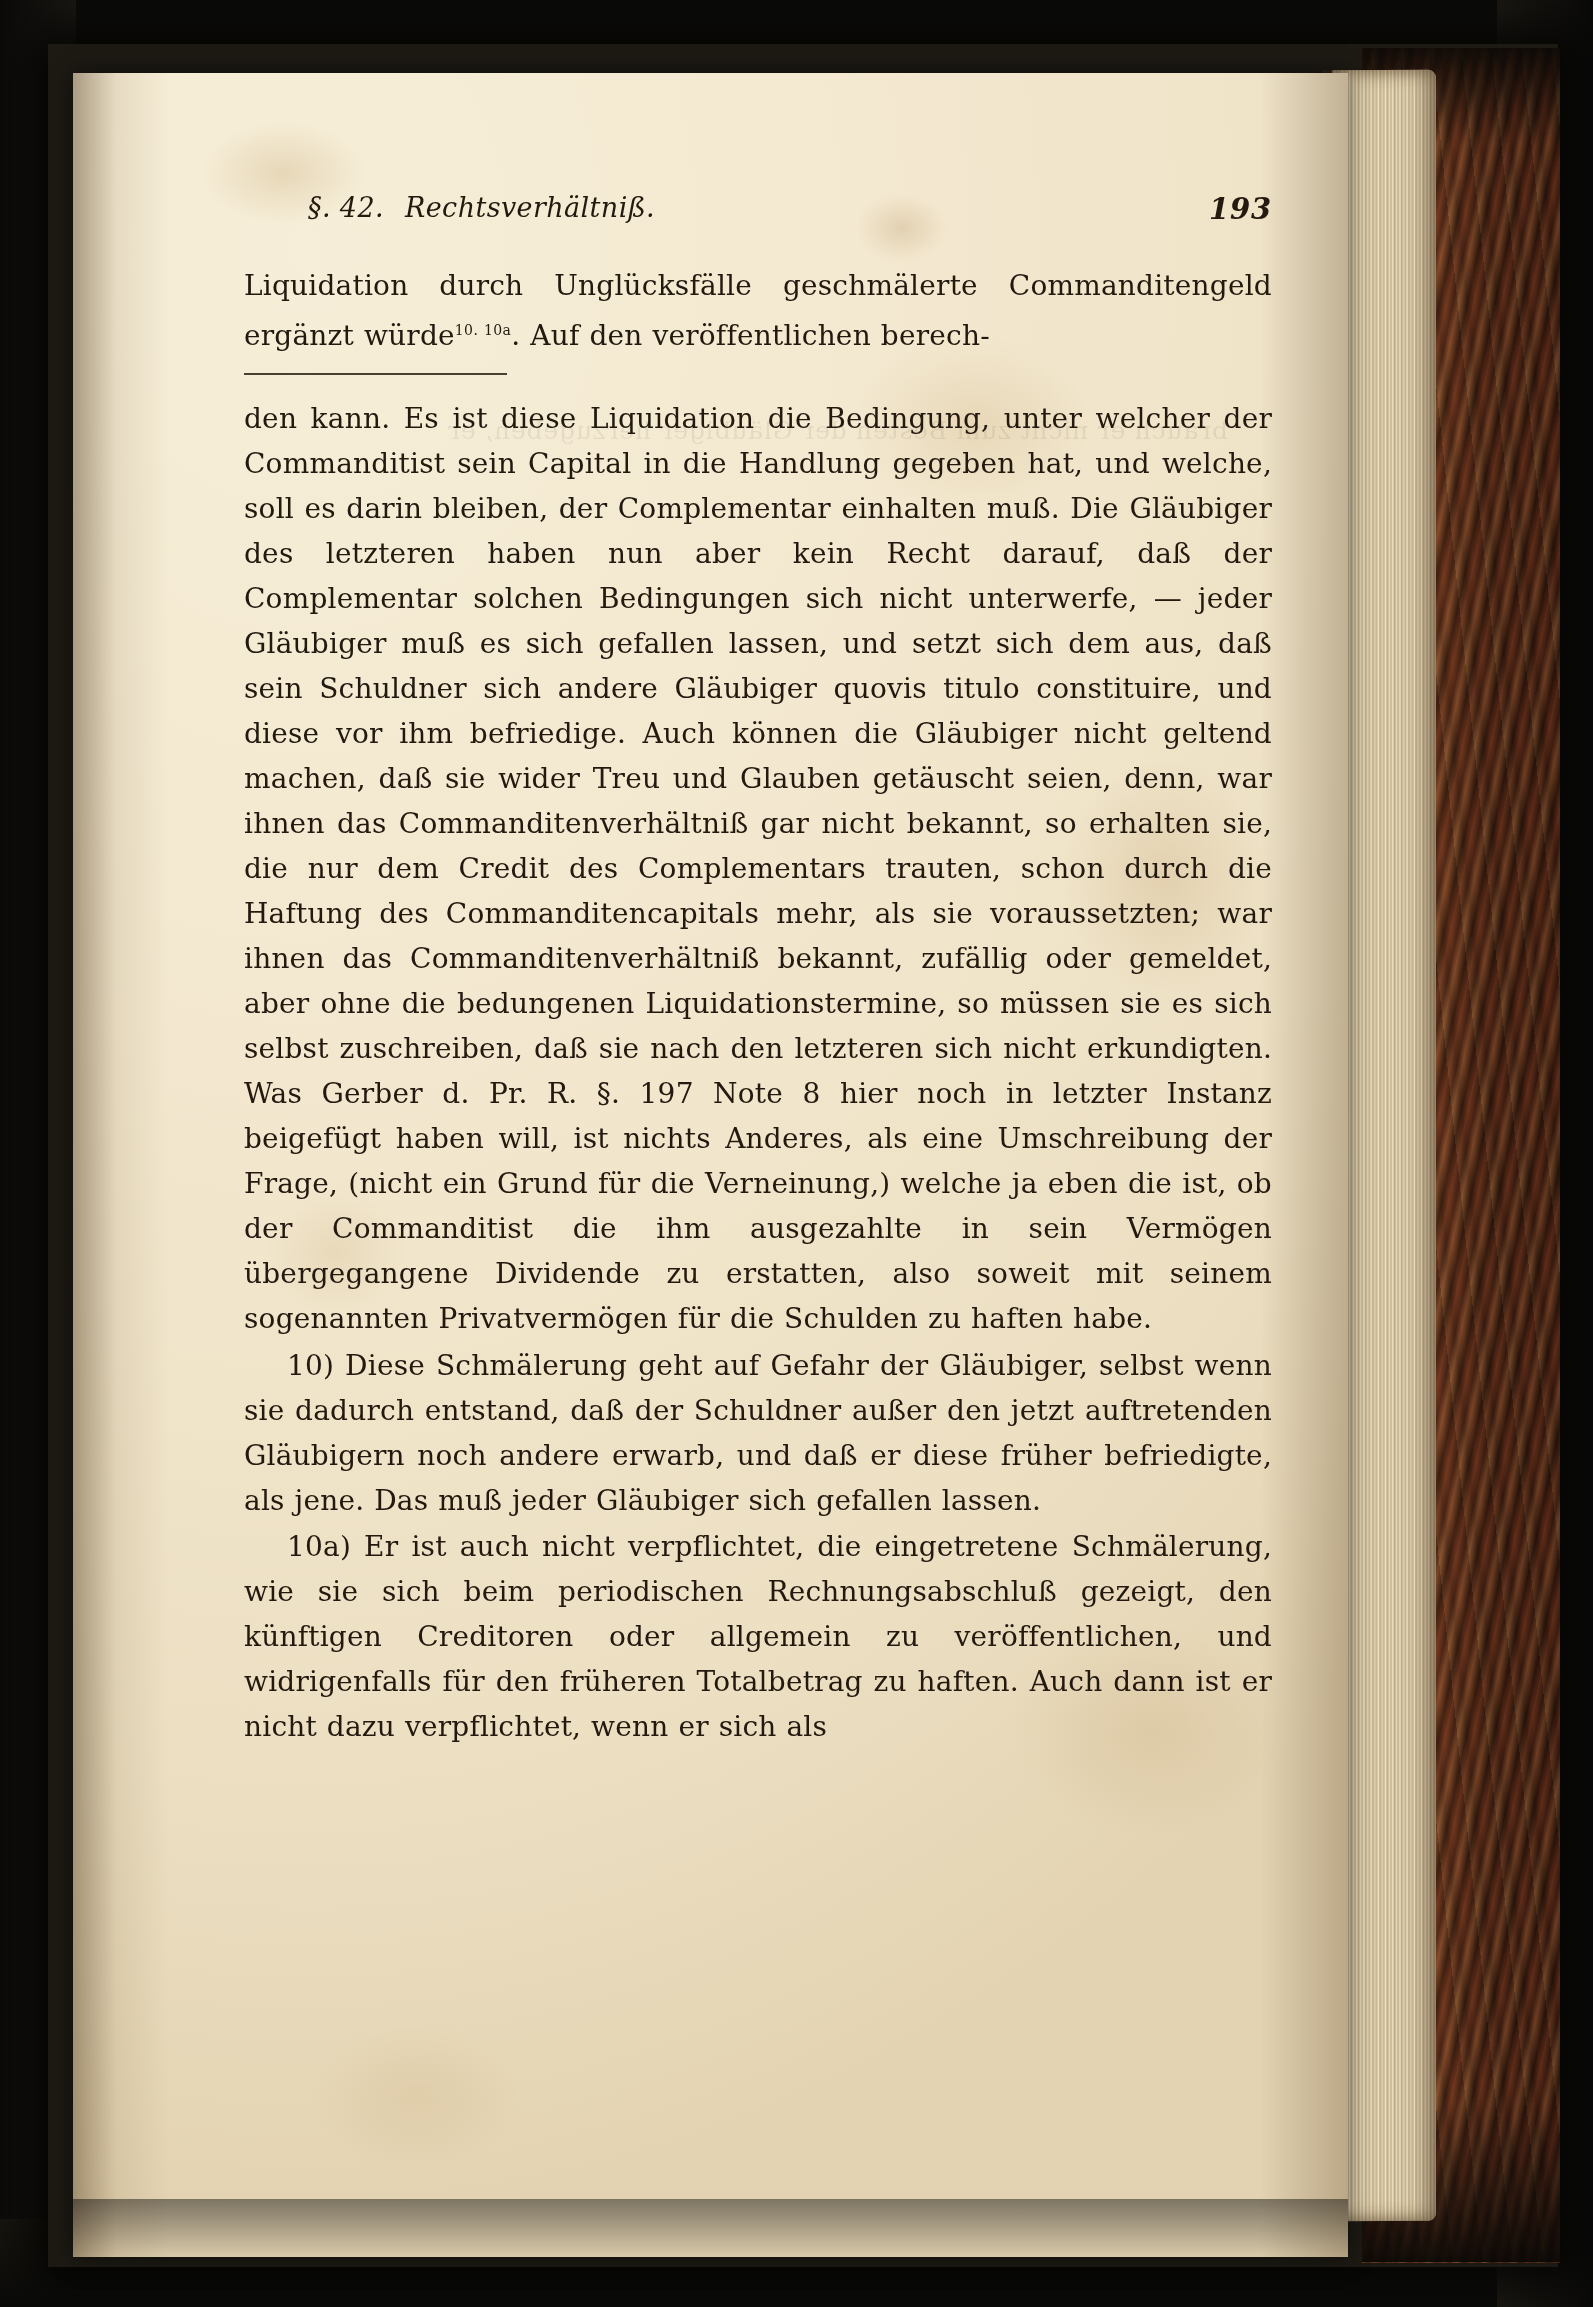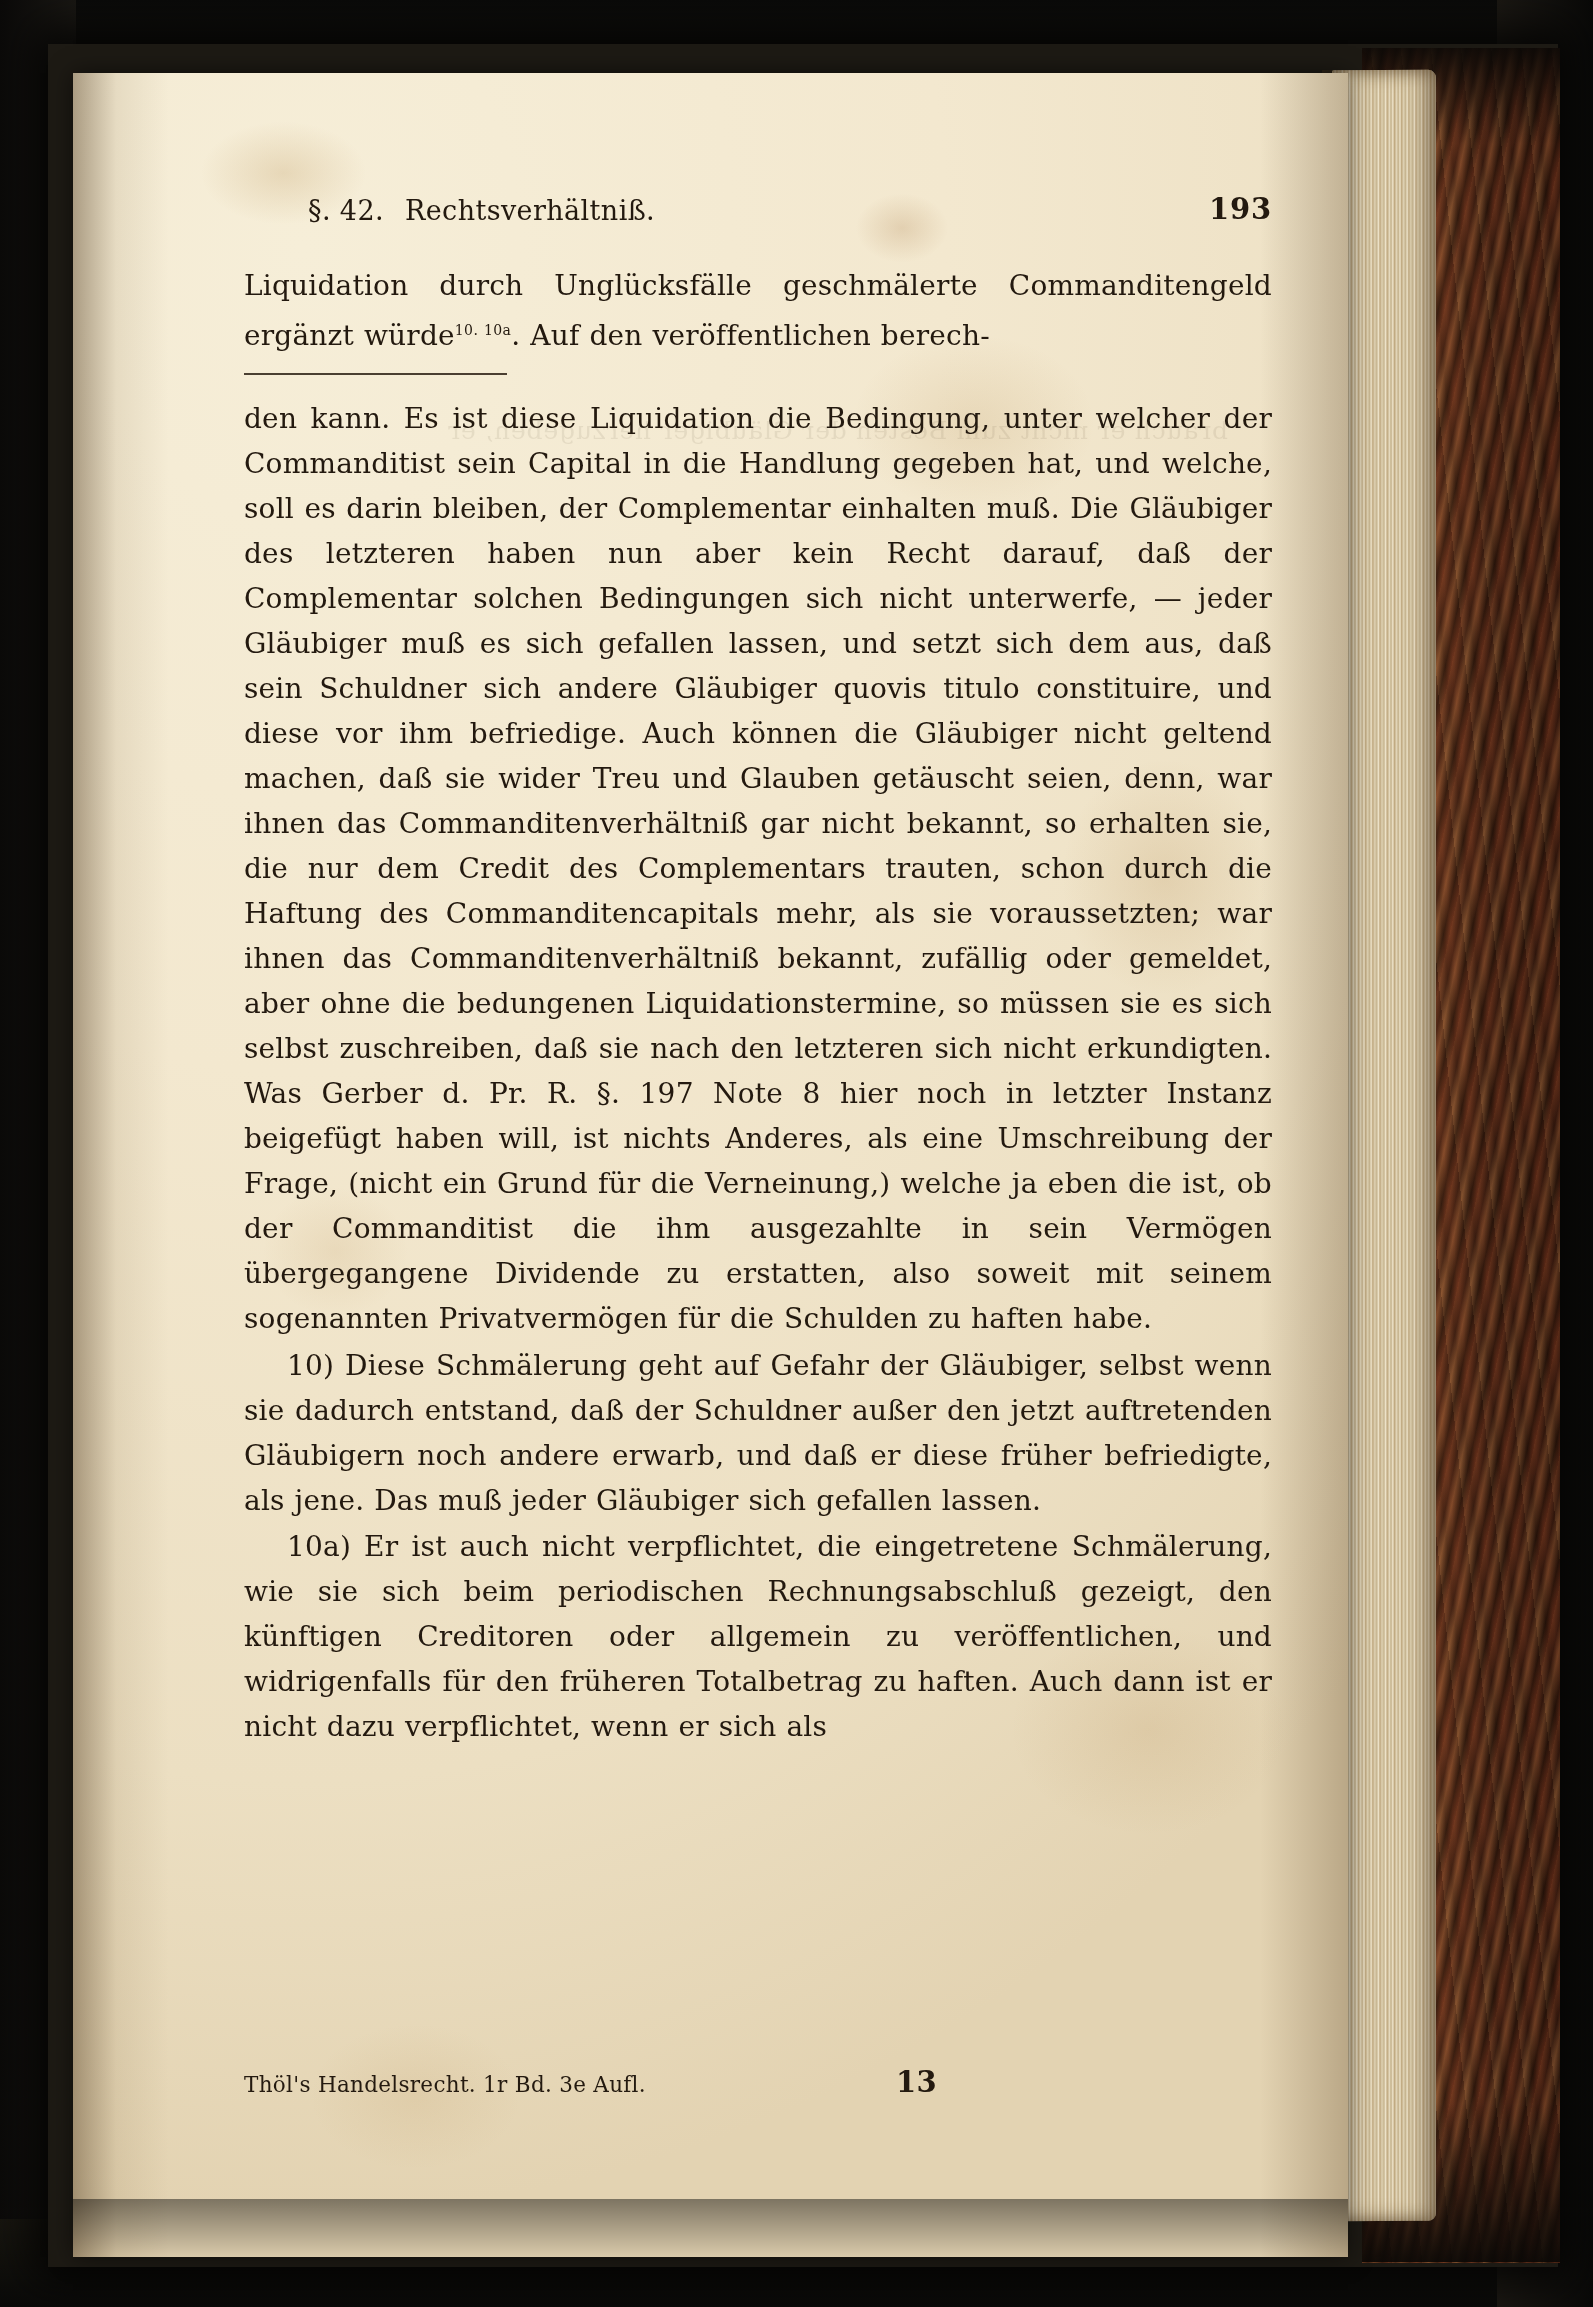--- a/index.html
+++ b/index.html
@@ -171,26 +171,27 @@
   
   .textblock {
     position: absolute;
     left: 171px; top: 119px;
     width: 1028px;
     color: #23190f;
   }
 
   .running-head {
     display: flex;
-    align-items: flex-end;
+    align-items: flex-start;
     justify-content: space-between;
     font-size: 27px;
     letter-spacing: 0.4px;
     margin-bottom: 37px;
     padding-left: 64px;
+    font-style: italic;
   }
   .rh-left { white-space: nowrap; }
   .rh-left .sect { margin-right: 21px; }
   .rh-right { font-family: "DejaVu Serif", serif; font-weight: 700; font-size: 29px; letter-spacing: 0.8px; }
 
   .para {
     font-size: 28px;
     line-height: 45px;
     text-align: justify;
     text-justify: inter-word;
@@ -282,24 +283,20 @@
       <div class="rule"></div>
 
       <p class="para">den kann.   Es ist diese Liquidation die Bedingung, unter welcher der Commanditist sein Capital in die Handlung gegeben hat, und welche, soll es darin bleiben, der Complementar einhalten muß.   Die Gläubiger des letzteren haben nun aber kein Recht darauf, daß der Complementar solchen Bedingungen sich nicht unterwerfe, — jeder Gläubiger muß es sich gefallen lassen, und setzt sich dem aus, daß sein Schuldner sich andere Gläubiger quovis titulo constituire, und diese vor ihm befriedige.   Auch können die Gläubiger nicht geltend machen, daß sie wider Treu und Glauben getäuscht seien, denn, war ihnen das Commanditenverhältniß gar nicht bekannt, so erhalten sie, die nur dem Credit des Complementars trauten, schon durch die Haftung des Commanditencapitals mehr, als sie voraussetzten; war ihnen das Commanditenverhältniß bekannt, zufällig oder gemeldet, aber ohne die bedungenen Liquidationstermine, so müssen sie es sich selbst zuschreiben, daß sie nach den letzteren sich nicht erkundigten.   Was Gerber d. Pr. R. §. 197 Note 8 hier noch in letzter Instanz beigefügt haben will, ist nichts Anderes, als eine Umschreibung der Frage, (nicht ein Grund für die Verneinung,) welche ja eben die ist, ob der Commanditist die ihm ausgezahlte in sein Vermögen übergegangene Dividende zu erstatten, also soweit mit seinem sogenannten Privatvermögen für die Schulden zu haften habe.</p>
 
       <p class="para indent">10) Diese Schmälerung geht auf Gefahr der Gläubiger, selbst wenn sie dadurch entstand, daß der Schuldner außer den jetzt auftretenden Gläubigern noch andere erwarb, und daß er diese früher befriedigte, als jene.   Das muß jeder Gläubiger sich gefallen lassen.</p>
 
       <p class="para indent">10a) Er ist auch nicht verpflichtet, die eingetretene Schmälerung, wie sie sich beim periodischen Rechnungsabschluß gezeigt, den künftigen Creditoren oder allgemein zu veröffentlichen, und widrigenfalls für den früheren Totalbetrag zu haften.   Auch dann ist er nicht dazu verpflichtet, wenn er sich als</p>
 
     </div>
 
-    <div class="footline">
-      <div class="catch">Thöl's Handelsrecht.   1r Bd.   3e Aufl.</div>
-      <div class="sig">13</div>
-    </div>
 
     <div class="page-gutter"></div>
     <div class="page-right-shadow"></div>
   </div>
 
   <div class="page-bottom-shadow"></div>
 </div>
 
 
 </body></html>

